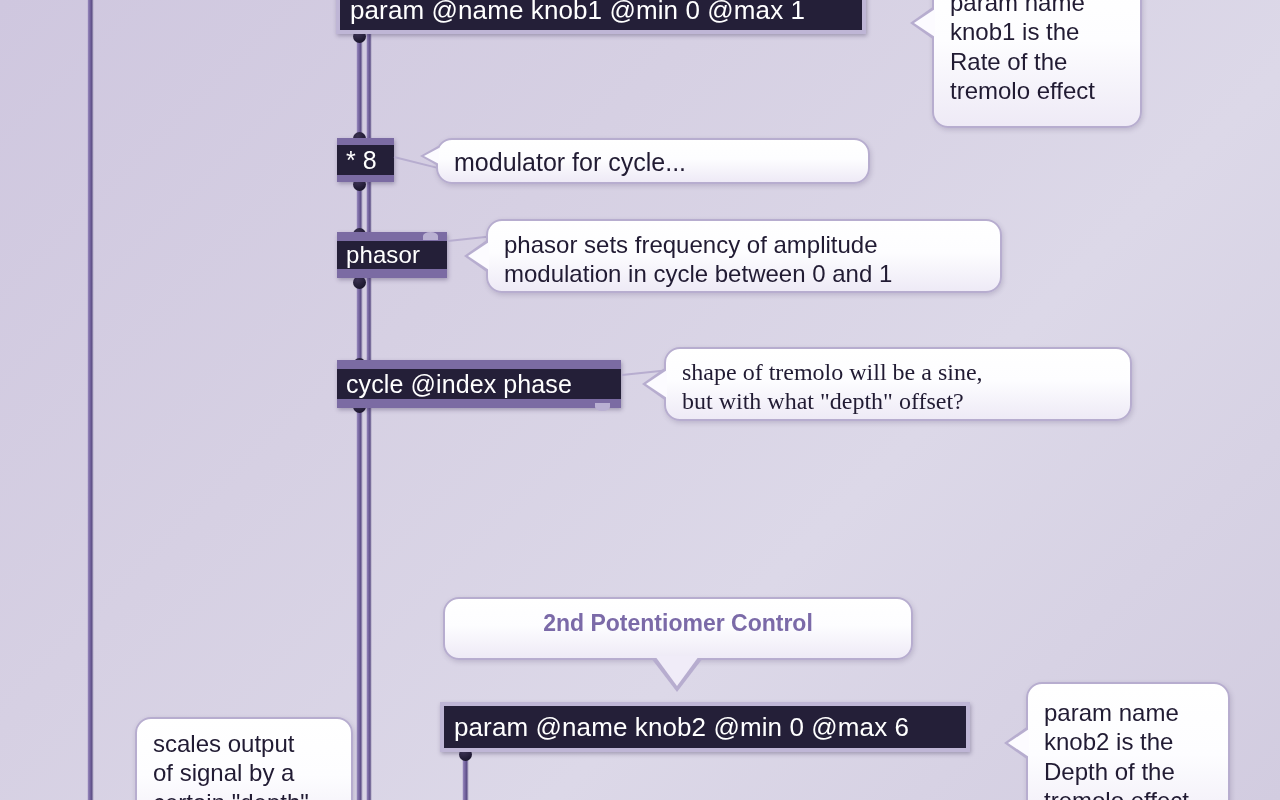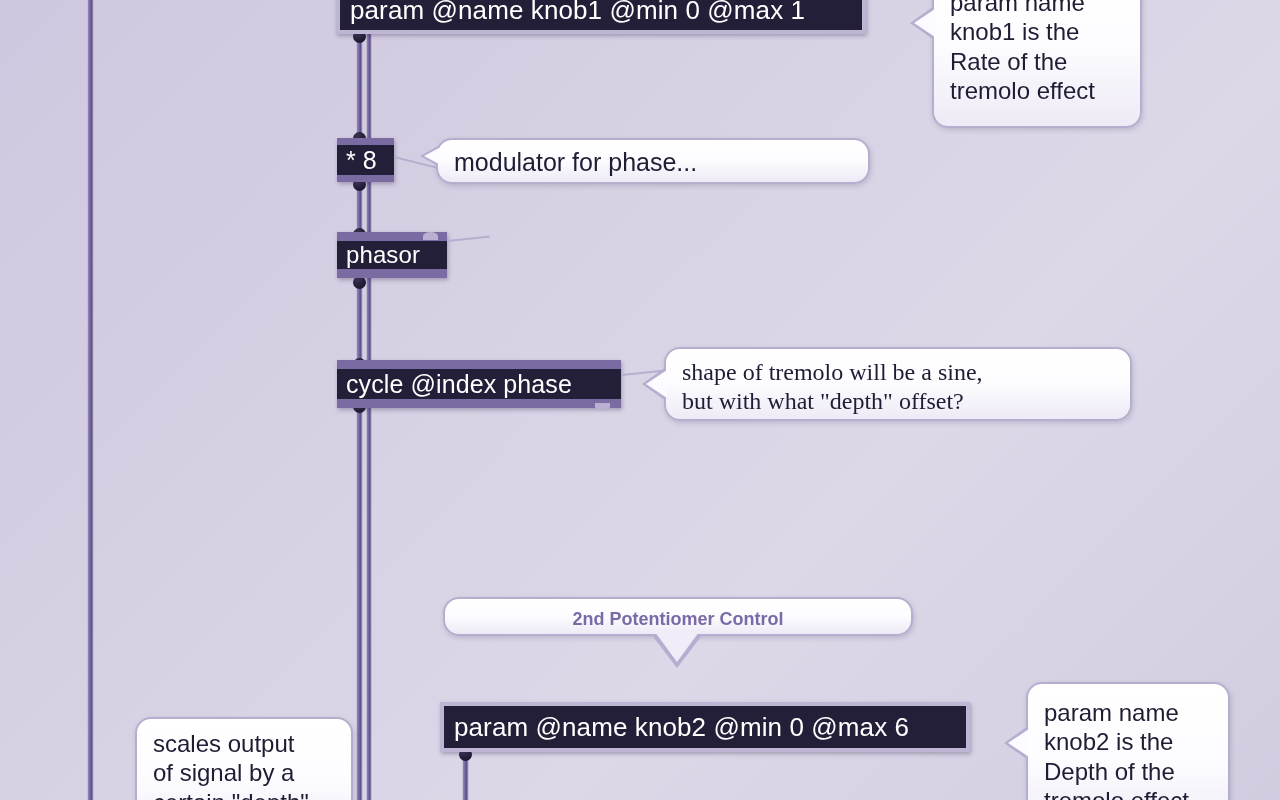--- a/index.html
+++ b/index.html
@@ -217,32 +217,38 @@
     <div class="tail-left-in" style="top:37px;"></div>
     <span class="btxt">param name
 knob1 is the
 Rate of the
 tremolo effect</span>
   </div>
 
   <div class="bubble" style="left:436px; top:138px; width:434px; height:46px; font-size:25px; padding-top:7px;">
     <div class="tail-left" style="top:6px; border-top-width:10px; border-bottom-width:10px; border-right-width:18px; left:-18px;"></div>
     <div class="tail-left-in" style="top:8px; border-top-width:8px; border-bottom-width:8px; border-right-width:15px; left:-14px;"></div>
-    <span class="btxt">modulator for phase...</span>
-  </div>
-
+    <span class="btxt">modulator for cycle...</span>
+  </div>
+
+  <div class="bubble" style="left:486px; top:219px; width:516px; height:74px; font-size:24px;">
+    <div class="tail-left" style="top:18px;"></div>
+    <div class="tail-left-in" style="top:21px;"></div>
+    <span class="btxt">phasor sets frequency of amplitude
+modulation in cycle between 0 and 1</span>
+  </div>
 
   <div class="bubble" style="left:664px; top:347px; width:468px; height:74px; font-size:24px;font-family:Liberation Serif, serif;">
     <div class="tail-left" style="top:18px;"></div>
     <div class="tail-left-in" style="top:21px;"></div>
     <span class="btxt">shape of tremolo will be a sine,
 but with what "depth" offset?</span>
   </div>
 
-  <div class="bubble title" style="left:443px; top:597px; width:470px; height:39px; font-size:18px; padding-top:10px;">
+  <div class="bubble title" style="left:443px; top:597px; width:470px; height:63px; font-size:23px; padding-top:10px;">
     <div class="tail-down" style="left:206px;"></div>
     <div class="tail-down-in" style="left:210px;"></div>
     <span class="btxt">2nd Potentiomer Control</span>
   </div>
 
   <div class="bubble" style="left:1026px; top:682px; width:204px; height:160px; font-size:24px; padding-top:14px;">
     <div class="tail-left" style="top:42px;"></div>
     <div class="tail-left-in" style="top:45px;"></div>
     <span class="btxt">param name
 knob2  is the

